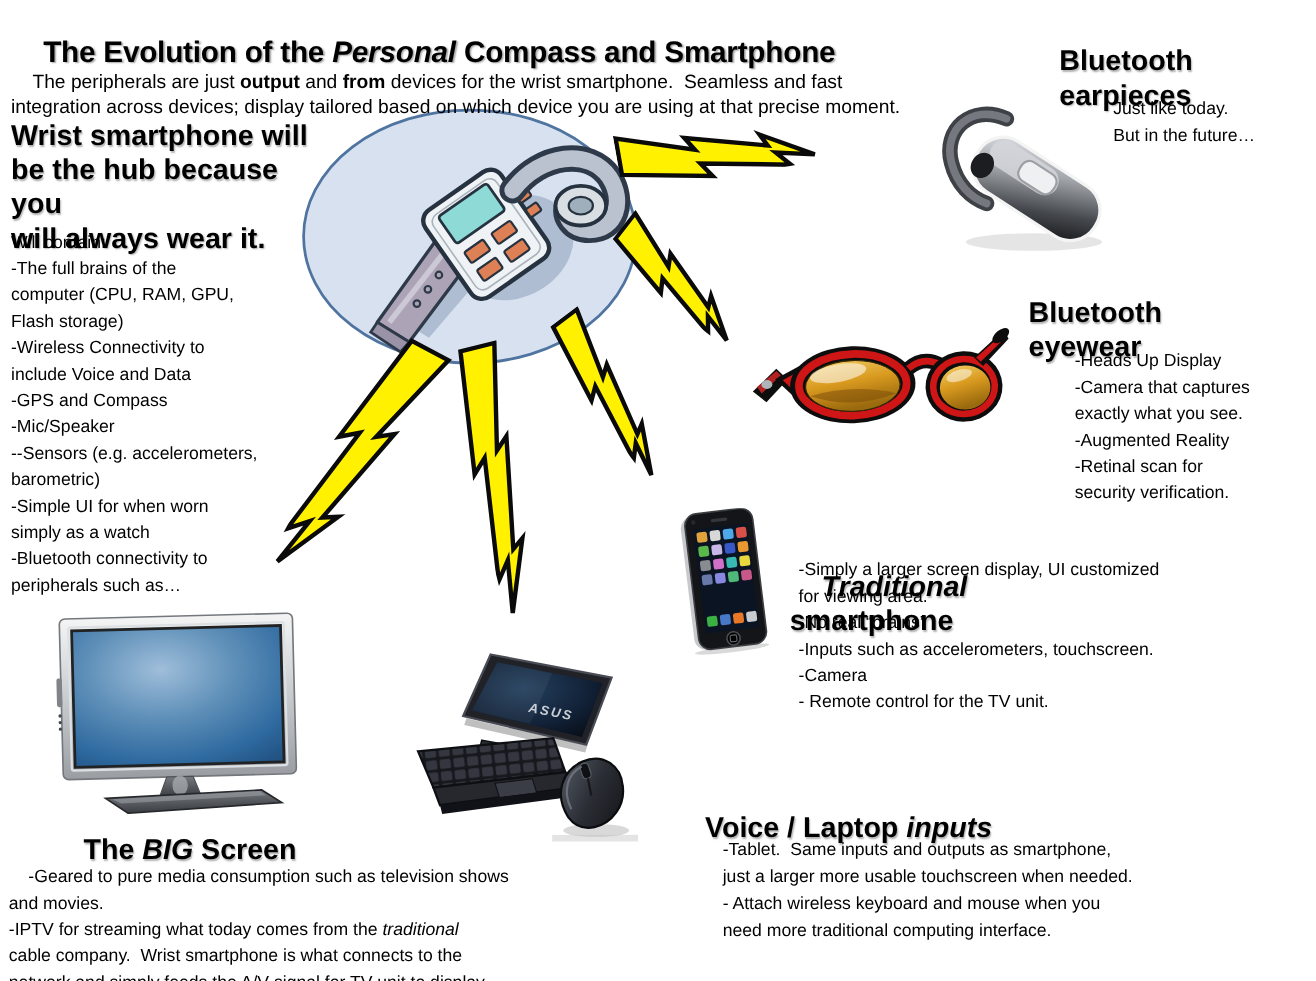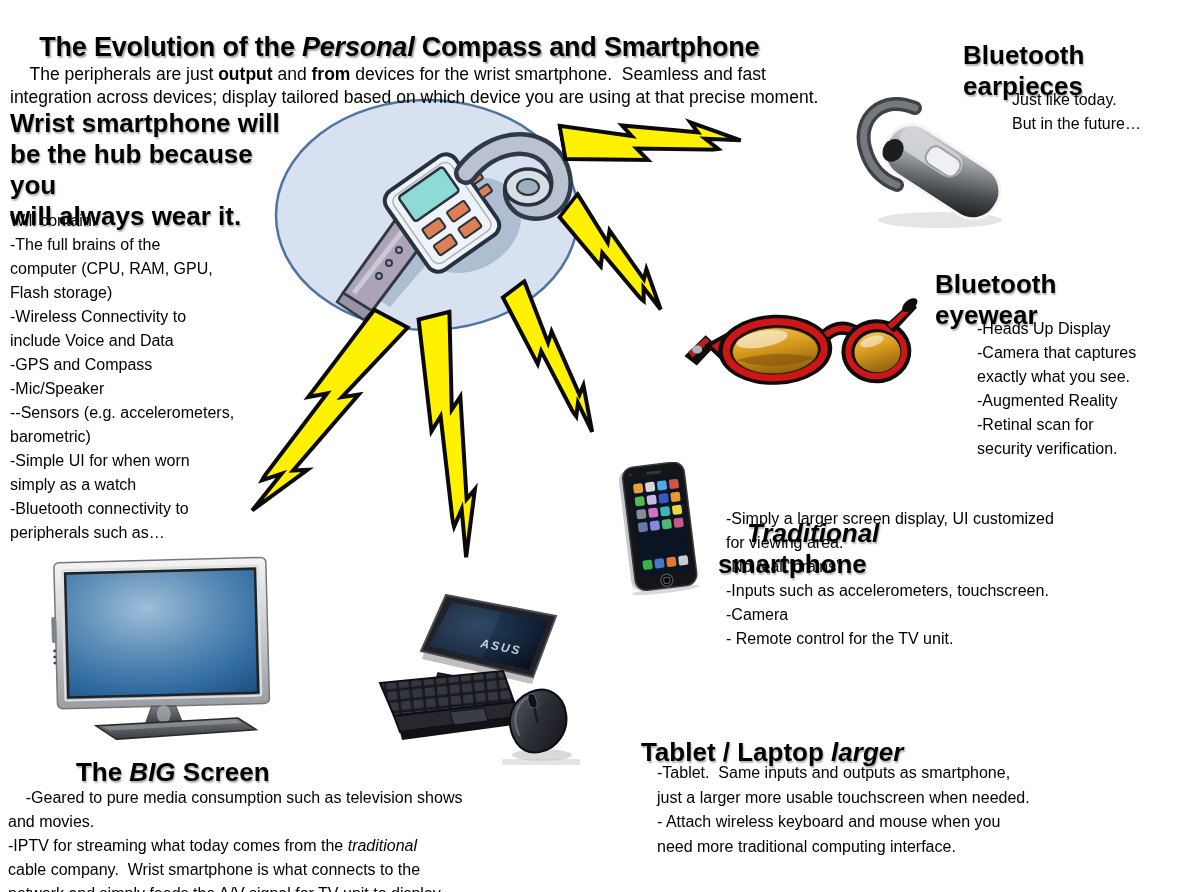--- a/index.html
+++ b/index.html
@@ -268,21 +268,21 @@
     <span class="it">Traditional</span><span> smartphone</span>
   </div>
   <div class="abs body" style="left:726px;top:507px;width:420px;">-Simply a larger screen display, UI customized
 for viewing area.
 -No real “brains”
 -Inputs such as accelerometers, touchscreen.
 -Camera
 - Remote control for the TV unit.</div>
 
   <div class="abs heading" style="left:612px;top:706px;width:300px;">
-    <span>Tablet / Laptop </span><span class="it">larger</span>
+    <span>Voice / Laptop </span><span class="it">inputs</span>
   </div>
   <div class="abs body" style="left:657px;top:761px;width:470px;line-height:24.5px;">-Tablet.  Same inputs and outputs as smartphone,
 just a larger more usable touchscreen when needed.
 - Attach wireless keyboard and mouse when you
 need more traditional computing interface.</div>
 
   <div class="abs heading" style="left:47px;top:726px;width:250px;">
     <span>The </span><span class="it">BIG</span><span> Screen</span>
   </div>
   <div class="abs body" style="left:8px;top:762px;width:560px;">

